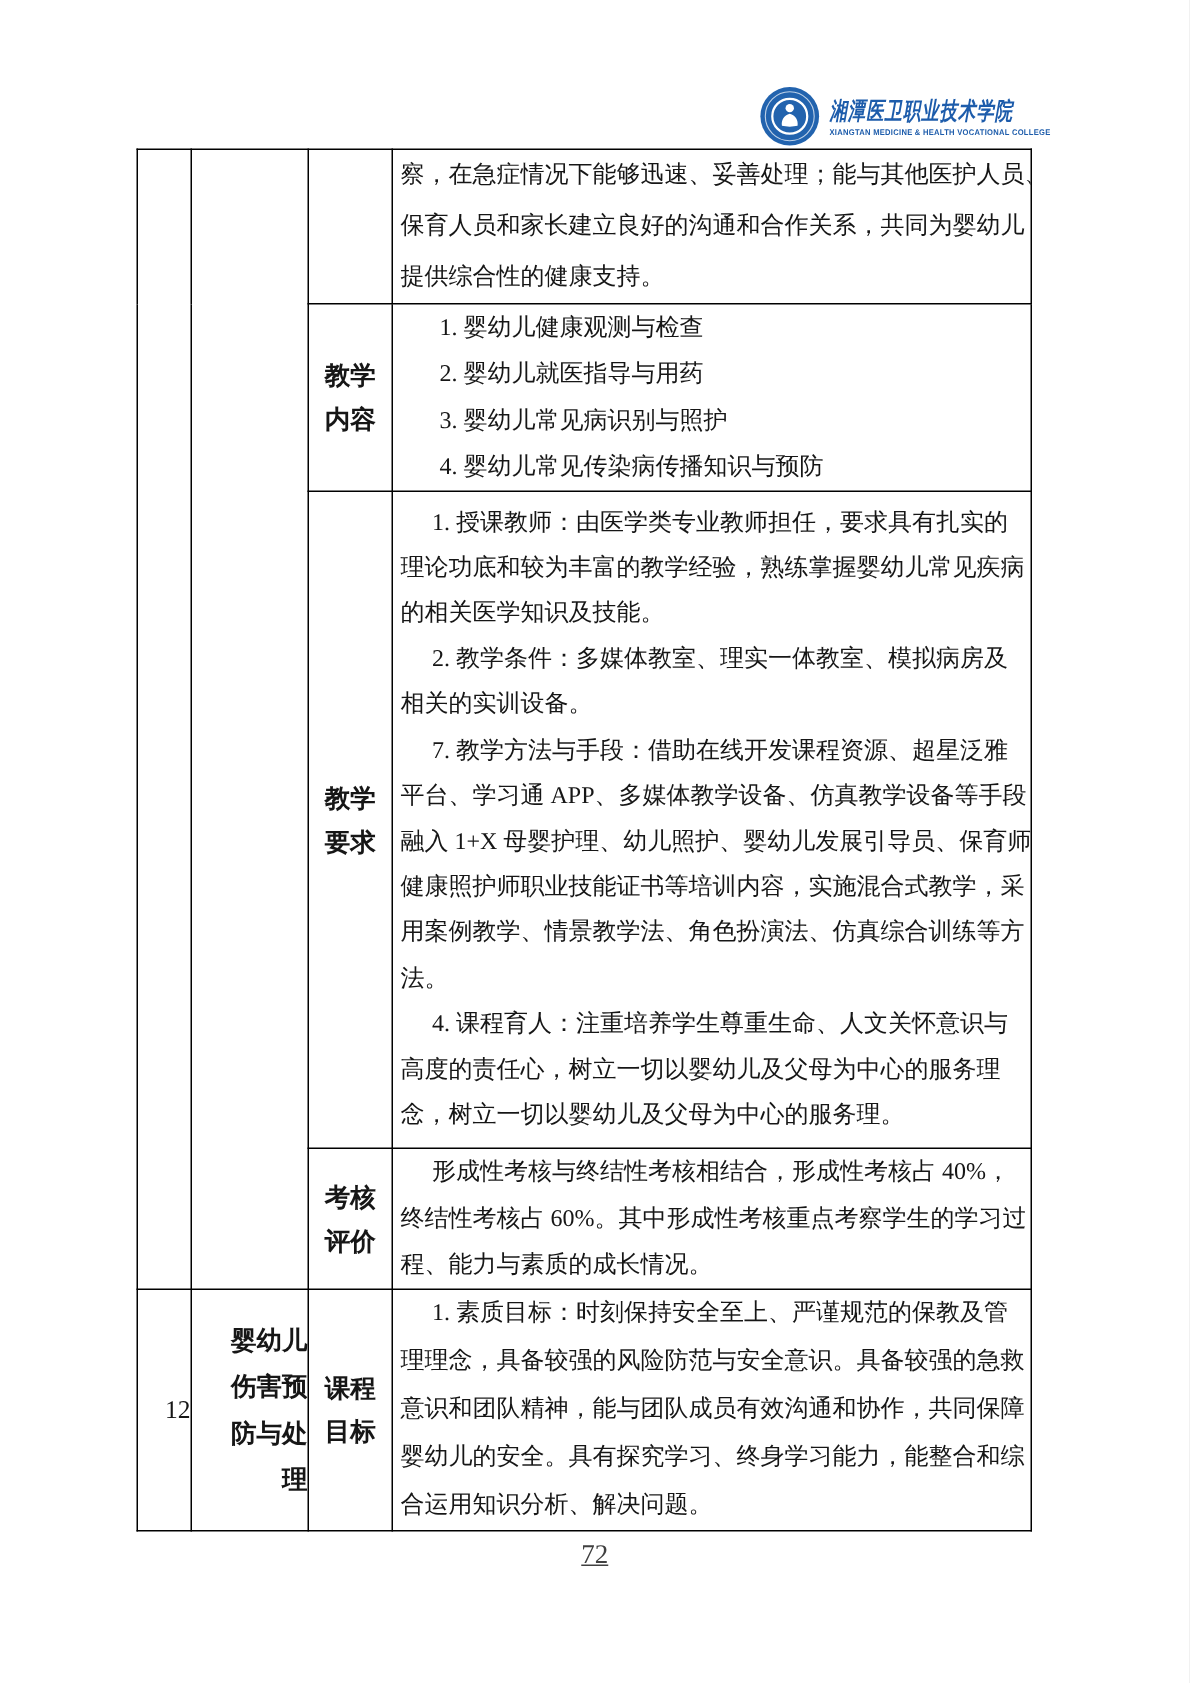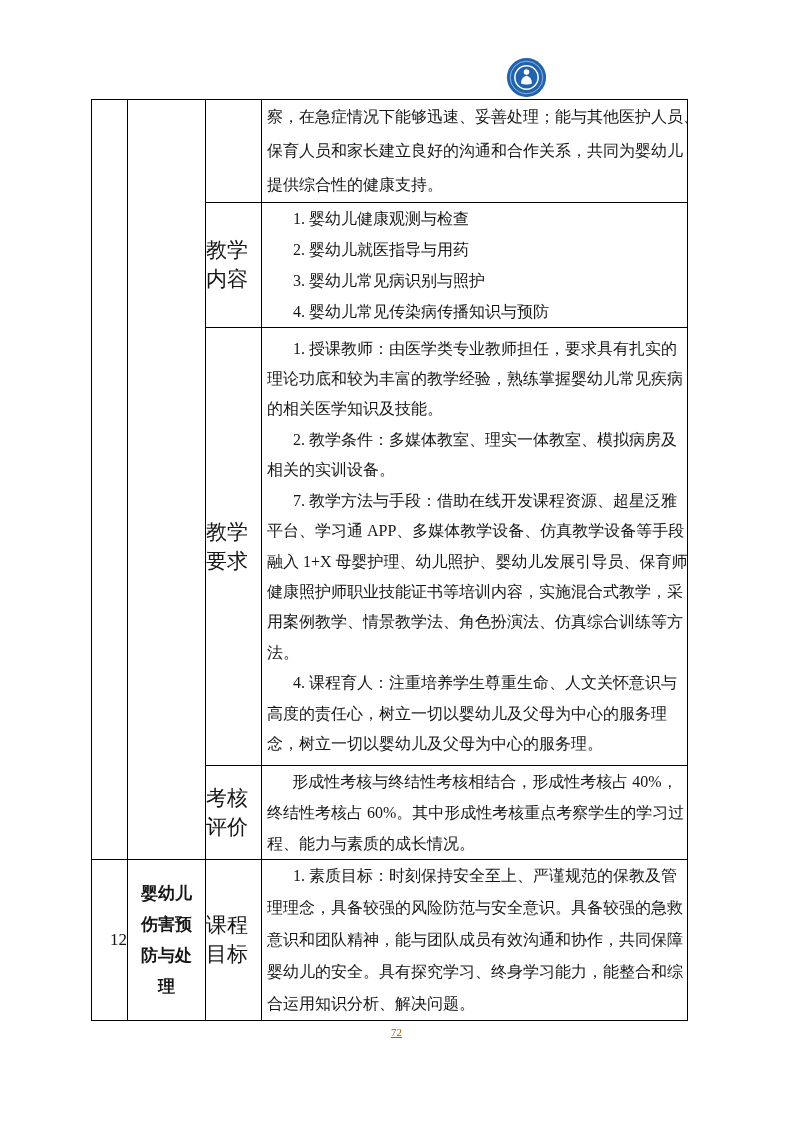--- a/index.html
+++ b/index.html
@@ -39,48 +39,52 @@
   .doc-table td {
     border:1.5px solid #000;
     padding:0; vertical-align:middle; overflow:hidden;
   }
   .body { padding:0 5px; font-size:16px; }
   .tl { white-space:nowrap; }
   .lh34 .tl { line-height:34px; }
   .lh31 .tl { line-height:31px; }
   .lh30 .tl { line-height:30.4px; }
   .lh32 .tl { line-height:32px; }
-  .ind { text-indent:21px;text-align:center; }
+  .ind { text-indent:21px; }
   .listline { padding-left:26px; }
 
-  .lbl { font-weight:normal; text-align:left; font-size:21px; }
+  .lbl { font-weight:bold; text-align:center; font-size:17px; }
   .lbl div { line-height:29px; white-space:nowrap; }
   .c-num { text-align:right; font-size:17px; }
-  .course { font-weight:bold; text-align:center; font-size:17px; }
+  .course { font-weight:bold; text-align:right; font-size:17px; }
   .course div { line-height:31px; white-space:nowrap; }
 
   
   .page-number {
     position:absolute; left:0; right:0; top:1026px;
-    text-align:center; font-size:11px; color:#a16207;text-decoration:underline;
+    text-align:center; font-size:18px; color:#404040;text-decoration:underline;
   }
 </style>
 </head>
 <body>
 
 <div class="page">
 
   <div class="logo">
     <svg class="logo-circle" viewBox="0 0 44 44">
       <circle cx="22" cy="22" r="21" fill="#2263ae"></circle>
       <circle cx="22" cy="22" r="17.5" fill="none" stroke="#ffffff" stroke-width="0.8" opacity="0.7"></circle>
       <circle cx="22" cy="22" r="12.5" fill="none" stroke="#ffffff" stroke-width="1.6"></circle>
       <circle cx="22" cy="16.2" r="3" fill="#ffffff"></circle>
       <path d="M22 20.2 c-4.2 1.2 -6.2 4.6 -5.6 8.6 l2.6 0.4 c2 0.4 4 0.4 6 0 l2.6 -0.4 c0.6 -4 -1.4 -7.4 -5.6 -8.6 z" fill="#ffffff"></path>
     </svg>
+    <div class="logo-text">
+      <div class="logo-zh">湘潭医卫职业技术学院</div>
+      <div class="logo-en">XIANGTAN MEDICINE &amp; HEALTH VOCATIONAL COLLEGE</div>
+    </div>
   </div>
 
   <table class="doc-table">
     <colgroup>
       <col style="width:36px">
         <col style="width:78px">
         <col style="width:56px">
         <col style="width:426px">
     </colgroup>
 

